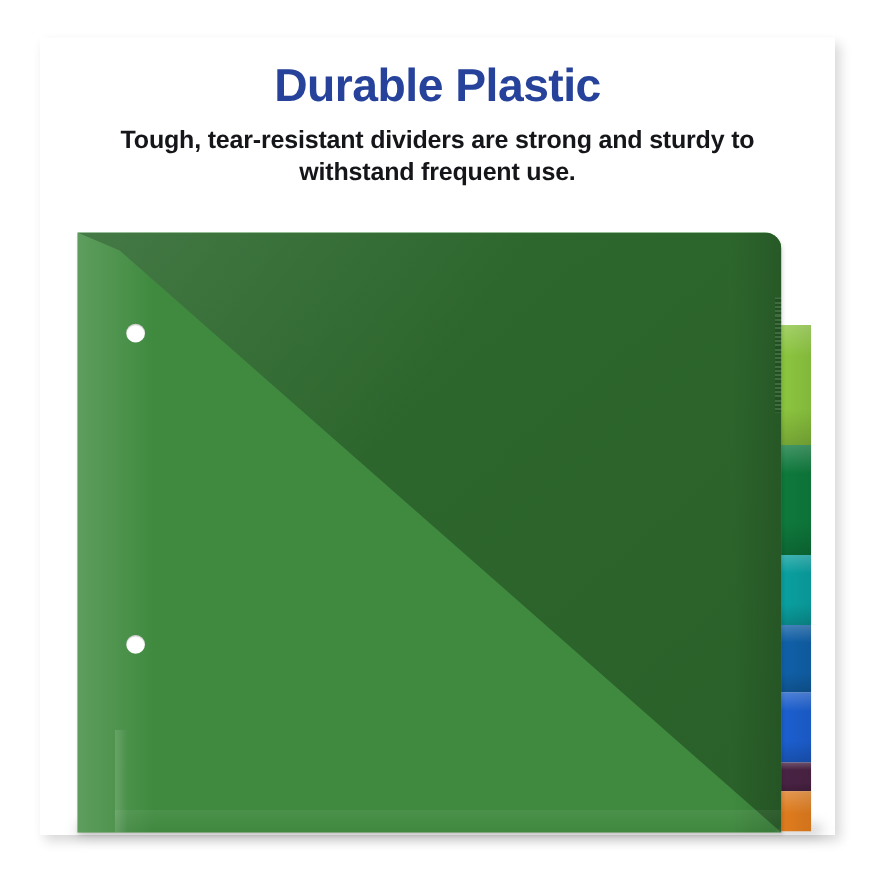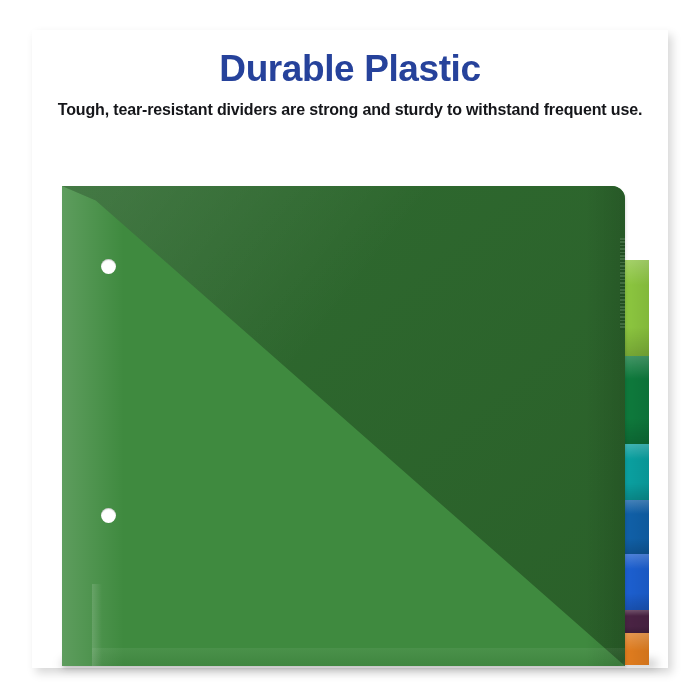--- a/index.html
+++ b/index.html
@@ -43,21 +43,21 @@
     color: #26429b;
     line-height: 1.12;
   }
 
   #subhead {
     position: absolute;
     left: 52px;
     top: 99px;
     width: 596px;
     text-align: center;
-    font-size: 16px;
+    font-size: 20px;
     font-weight: bold;
     color: #15161a;
     line-height: 1.32;
     letter-spacing: -0.15px;
   }
 
   
   #product {
     position: absolute;
     left: 32px;

